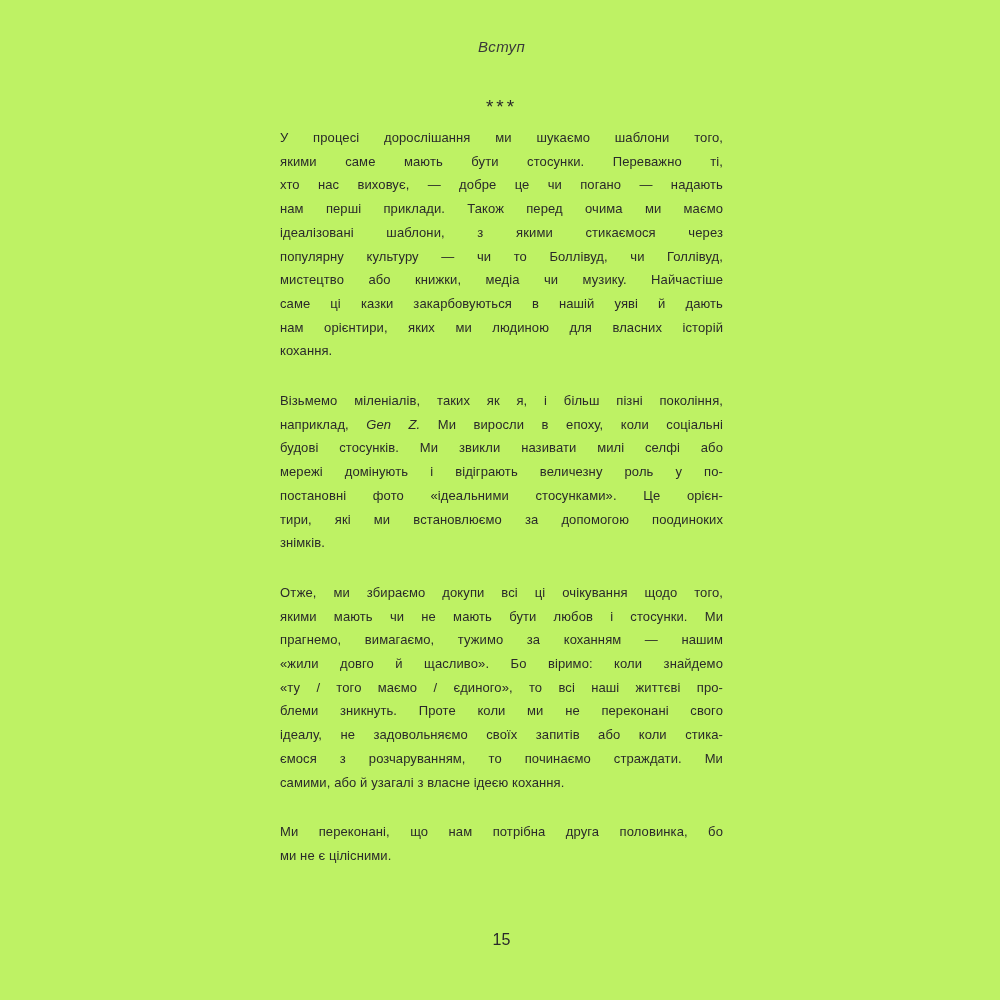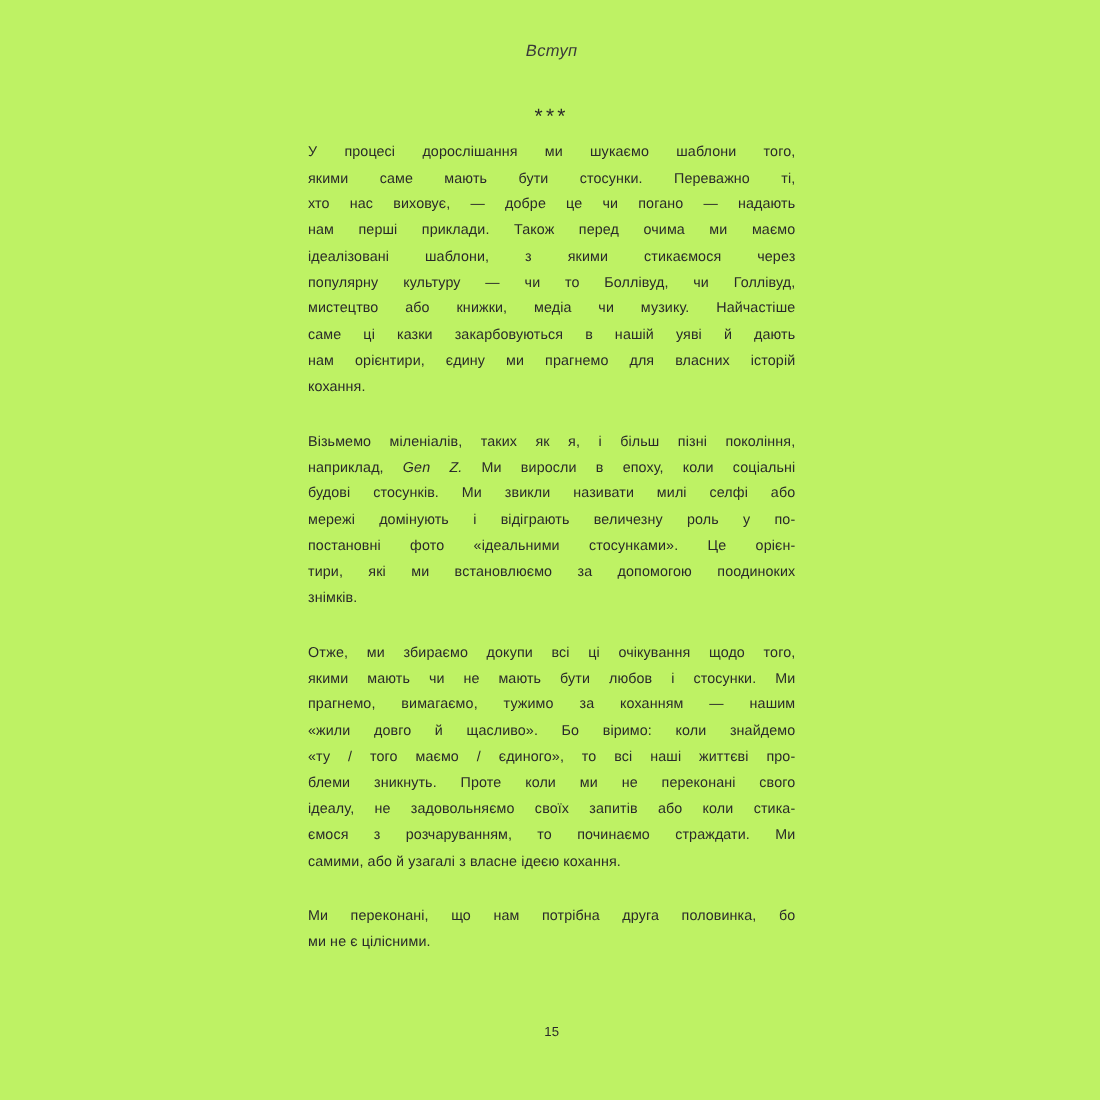--- a/index.html
+++ b/index.html
@@ -56,21 +56,21 @@
   }
   .line.last {
     text-align-last: left;
   }
   .page-number {
     position: absolute;
     top: 931px;
     left: 280px;
     width: 443px;
     text-align: center;
-    font-size: 12px;
+    font-size: 16px;
     color: #2a2a2a;
   }
 </style>
 </head>
 <body>
 
 <div class="page">
   <div class="running-head">Вступ</div>
 
   <div class="separator">***</div>
@@ -78,21 +78,21 @@
   <div class="body-text">
       <div class="para">
         <div class="line">У процесі дорослішання ми шукаємо шаблони того,</div>
         <div class="line">якими саме мають бути стосунки. Переважно ті,</div>
         <div class="line">хто нас виховує, — добре це чи погано — надають</div>
         <div class="line">нам перші приклади. Також перед очима ми маємо</div>
         <div class="line">ідеалізовані шаблони, з якими стикаємося через</div>
         <div class="line">популярну культуру — чи то Боллівуд, чи Голлівуд,</div>
         <div class="line">мистецтво або книжки, медіа чи музику. Найчастіше</div>
         <div class="line">саме ці казки закарбовуються в нашій уяві й дають</div>
-        <div class="line">нам орієнтири, єдину ми прагнемо для власних історій</div>
+        <div class="line">нам орієнтири, яких ми людиною для власних історій</div>
         <div class="line last">кохання.</div>
       </div>
       <div class="para">
         <div class="line">Візьмемо міленіалів, таких як я, і більш пізні покоління,</div>
         <div class="line">наприклад, <i>Gen Z.</i> Ми виросли в епоху, коли соціальні</div>
         <div class="line">будові стосунків. Ми звикли називати милі селфі або</div>
         <div class="line">мережі домінують і відіграють величезну роль у по-</div>
         <div class="line">постановні фото «ідеальними стосунками». Це орієн-</div>
         <div class="line">тири, які ми встановлюємо за допомогою поодиноких</div>
         <div class="line last">знімків.</div>

